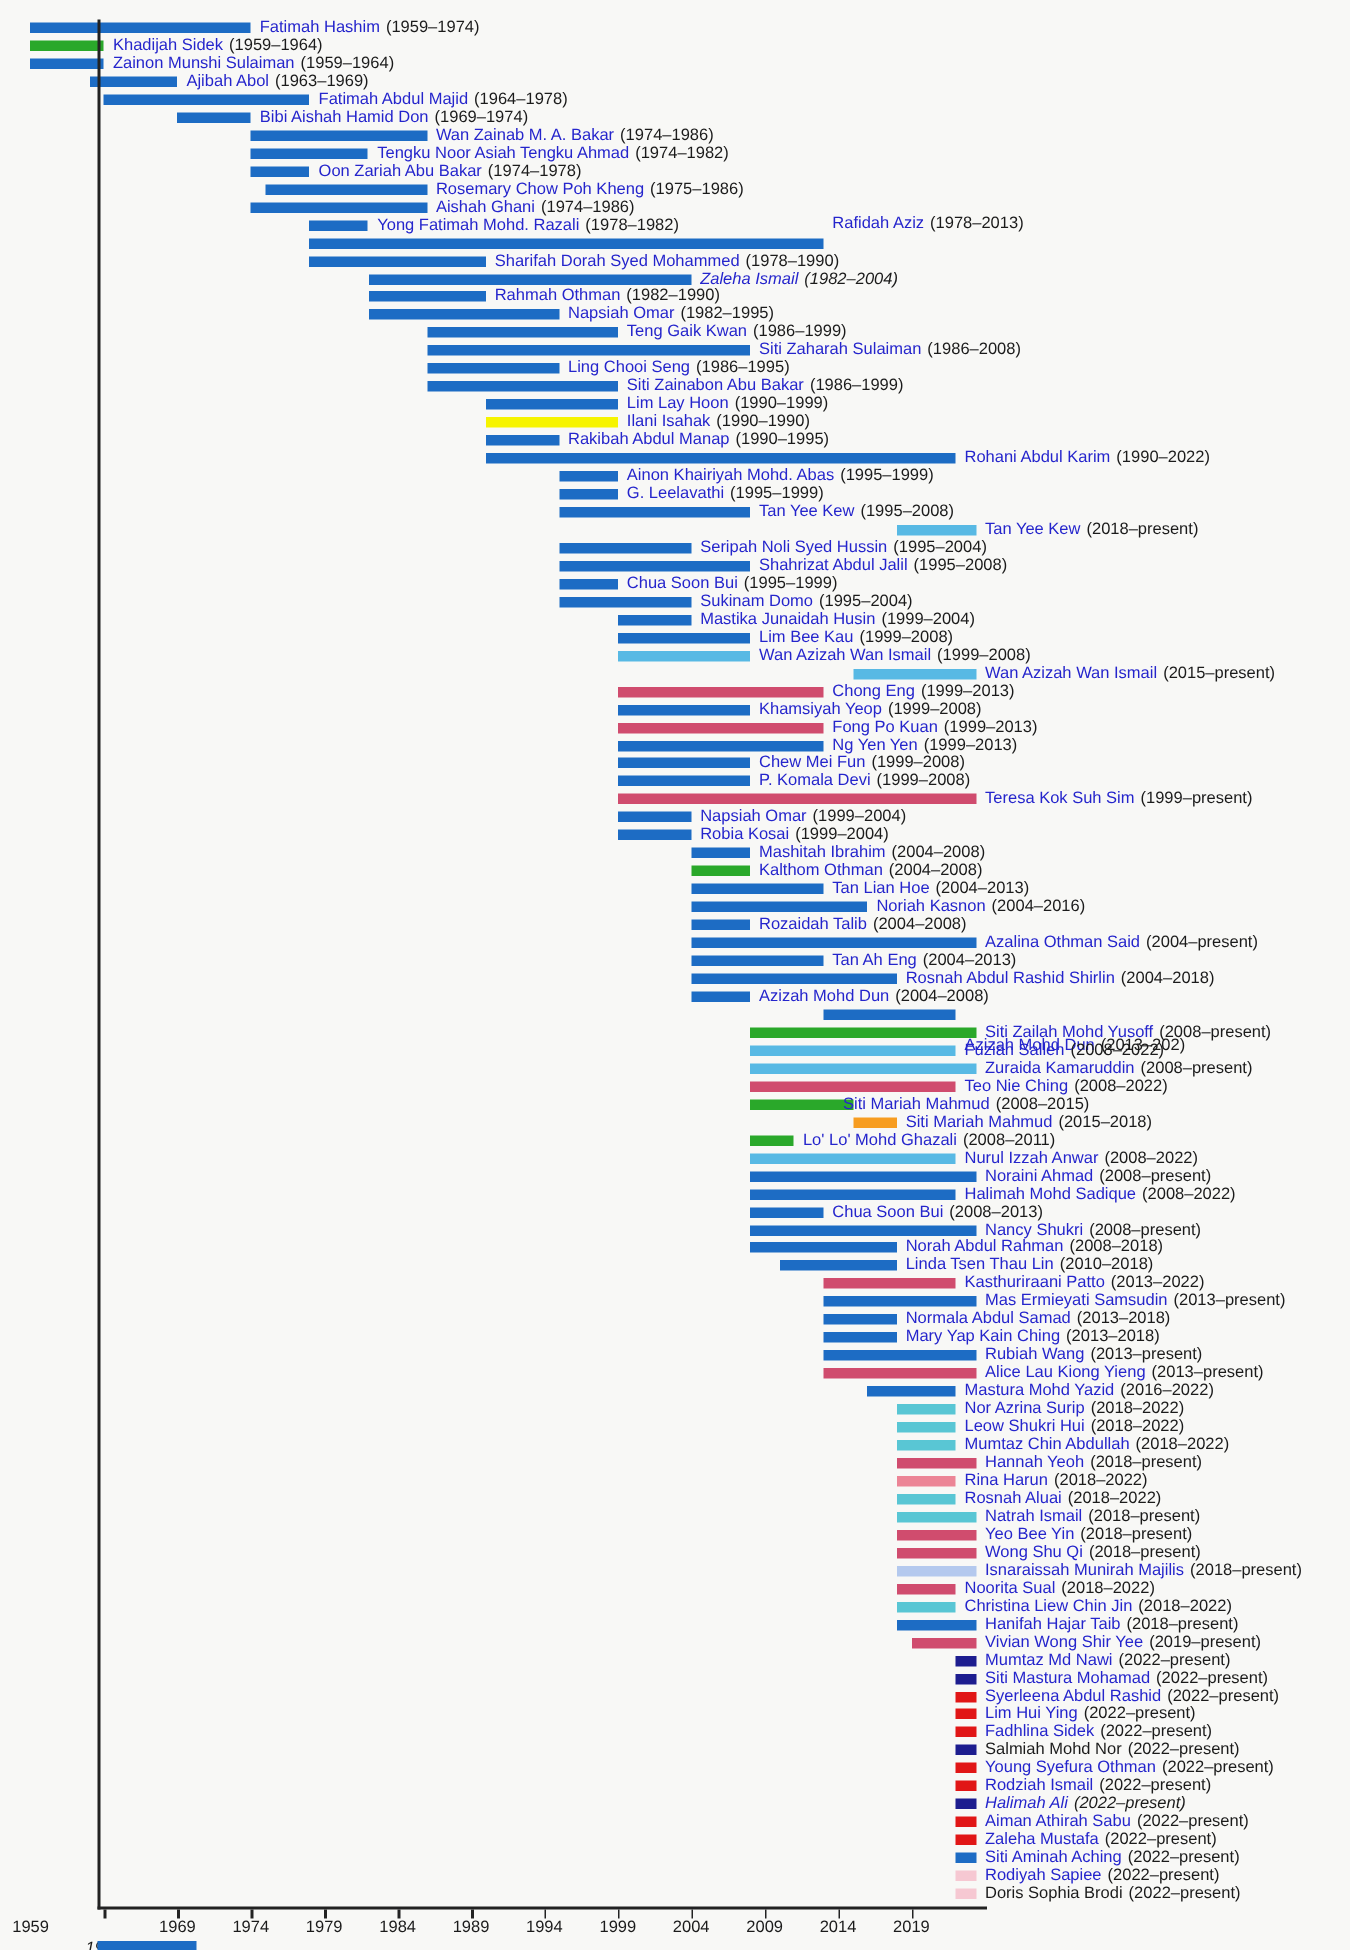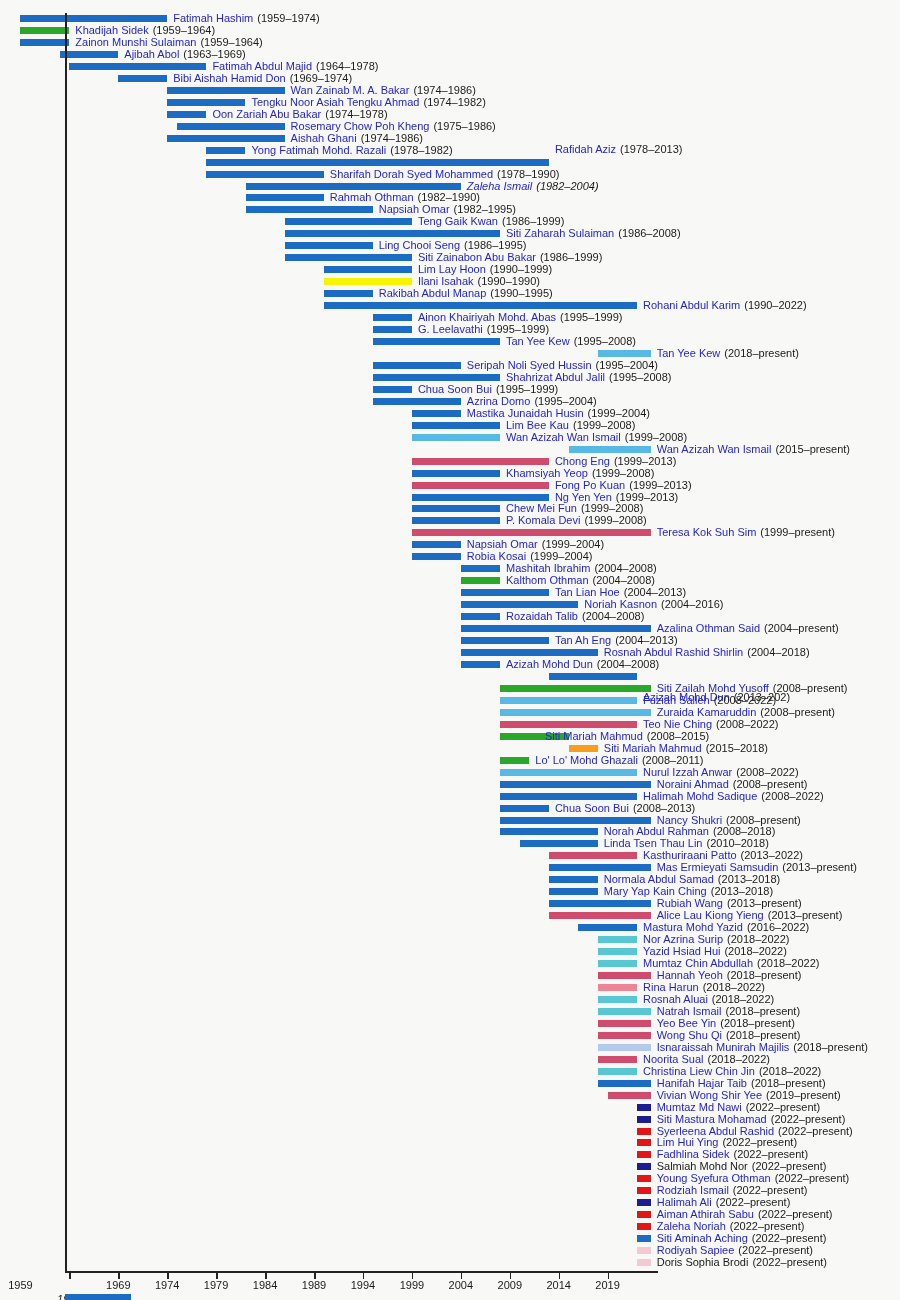--- a/index.html
+++ b/index.html
@@ -98,21 +98,21 @@
     <div class="lab" style="left: 506px; top: 335px;"><span class="nm">Tan Yee Kew</span><span class="yr">(1995–2008)</span></div>
     <div class="bar" style="left: 597.8px; top: 349.9px; width: 52.8px; height: 7px; background: rgb(88, 185, 228);"></div>
     <div class="lab" style="left: 656.7px; top: 346.9px;"><span class="nm">Tan Yee Kew</span><span class="yr">(2018–present)</span></div>
     <div class="bar" style="left: 372.7px; top: 361.9px; width: 88.1px; height: 7px; background: rgb(29, 108, 196);"></div>
     <div class="lab" style="left: 466.8px; top: 358.9px;"><span class="nm">Seripah Noli Syed Hussin</span><span class="yr">(1995–2004)</span></div>
     <div class="bar" style="left: 372.7px; top: 373.9px; width: 127.2px; height: 7px; background: rgb(29, 108, 196);"></div>
     <div class="lab" style="left: 506px; top: 370.9px;"><span class="nm">Shahrizat Abdul Jalil</span><span class="yr">(1995–2008)</span></div>
     <div class="bar" style="left: 372.7px; top: 385.8px; width: 39.1px; height: 7px; background: rgb(29, 108, 196);"></div>
     <div class="lab" style="left: 417.9px; top: 382.8px;"><span class="nm">Chua Soon Bui</span><span class="yr">(1995–1999)</span></div>
     <div class="bar" style="left: 372.7px; top: 397.8px; width: 88.1px; height: 7px; background: rgb(29, 108, 196);"></div>
-    <div class="lab" style="left: 466.8px; top: 394.8px;"><span class="nm">Azrina Domo</span><span class="yr">(1995–2004)</span></div>
+    <div class="lab" style="left: 466.8px; top: 394.8px;"><span class="nm">Sukinam Domo</span><span class="yr">(1995–2004)</span></div>
     <div class="bar" style="left: 411.9px; top: 409.7px; width: 48.9px; height: 7px; background: rgb(29, 108, 196);"></div>
     <div class="lab" style="left: 466.8px; top: 406.7px;"><span class="nm">Mastika Junaidah Husin</span><span class="yr">(1999–2004)</span></div>
     <div class="bar" style="left: 411.9px; top: 421.7px; width: 88.1px; height: 7px; background: rgb(29, 108, 196);"></div>
     <div class="lab" style="left: 506px; top: 418.7px;"><span class="nm">Lim Bee Kau</span><span class="yr">(1999–2008)</span></div>
     <div class="bar" style="left: 411.9px; top: 433.7px; width: 88.1px; height: 7px; background: rgb(88, 185, 228);"></div>
     <div class="lab" style="left: 506px; top: 430.7px;"><span class="nm">Wan Azizah Wan Ismail</span><span class="yr">(1999–2008)</span></div>
     <div class="bar" style="left: 568.5px; top: 445.6px; width: 82.2px; height: 7px; background: rgb(88, 185, 228);"></div>
     <div class="lab" style="left: 656.7px; top: 442.6px;"><span class="nm">Wan Azizah Wan Ismail</span><span class="yr">(2015–present)</span></div>
     <div class="bar" style="left: 411.9px; top: 457.6px; width: 137px; height: 7px; background: rgb(208, 76, 110);"></div>
     <div class="lab" style="left: 554.9px; top: 454.6px;"><span class="nm">Chong Eng</span><span class="yr">(1999–2013)</span></div>
@@ -154,21 +154,21 @@
     <div class="lab" style="left: 643px; top: 669.9px; margin-top: 21px;"><span class="nm">Azizah Mohd Dun</span><span class="yr">(2013–202)</span></div>
     <div class="bar" style="left: 500px; top: 684.9px; width: 150.7px; height: 7px; background: rgb(42, 168, 42);"></div>
     <div class="lab" style="left: 656.7px; top: 681.9px;"><span class="nm">Siti Zailah Mohd Yusoff</span><span class="yr">(2008–present)</span></div>
     <div class="bar" style="left: 500px; top: 696.8px; width: 137px; height: 7px; background: rgb(88, 185, 228);"></div>
     <div class="lab" style="left: 643px; top: 693.8px;"><span class="nm">Fuziah Salleh</span><span class="yr">(2008–2022)</span></div>
     <div class="bar" style="left: 500px; top: 708.8px; width: 150.7px; height: 7px; background: rgb(88, 185, 228);"></div>
     <div class="lab" style="left: 656.7px; top: 705.8px;"><span class="nm">Zuraida Kamaruddin</span><span class="yr">(2008–present)</span></div>
     <div class="bar" style="left: 500px; top: 720.8px; width: 137px; height: 7px; background: rgb(208, 76, 110);"></div>
     <div class="lab" style="left: 643px; top: 717.8px;"><span class="nm">Teo Nie Ching</span><span class="yr">(2008–2022)</span></div>
     <div class="bar" style="left: 500px; top: 732.7px; width: 68.5px; height: 7px; background: rgb(42, 168, 42);"></div>
-    <div class="lab" style="left: 545px; top: 729.7px;"><span class="nm">Siti Mariah Mahmud</span><span class="yr">(2008–2015)</span></div>
+    <div class="lab" style="left: 562px; top: 729.7px;"><span class="nm">Siti Mariah Mahmud</span><span class="yr">(2008–2015)</span></div>
     <div class="bar" style="left: 568.5px; top: 744.7px; width: 29.4px; height: 7px; background: rgb(247, 157, 32);"></div>
     <div class="lab" style="left: 603.8px; top: 741.7px;"><span class="nm">Siti Mariah Mahmud</span><span class="yr">(2015–2018)</span></div>
     <div class="bar" style="left: 500px; top: 756.6px; width: 29.4px; height: 7px; background: rgb(42, 168, 42);"></div>
     <div class="lab" style="left: 535.3px; top: 753.6px;"><span class="nm">Lo' Lo' Mohd Ghazali</span><span class="yr">(2008–2011)</span></div>
     <div class="bar" style="left: 500px; top: 768.6px; width: 137px; height: 7px; background: rgb(88, 185, 228);"></div>
     <div class="lab" style="left: 643px; top: 765.6px;"><span class="nm">Nurul Izzah Anwar</span><span class="yr">(2008–2022)</span></div>
     <div class="bar" style="left: 500px; top: 780.6px; width: 150.7px; height: 7px; background: rgb(29, 108, 196);"></div>
     <div class="lab" style="left: 656.7px; top: 777.6px;"><span class="nm">Noraini Ahmad</span><span class="yr">(2008–present)</span></div>
     <div class="bar" style="left: 500px; top: 792.5px; width: 137px; height: 7px; background: rgb(29, 108, 196);"></div>
     <div class="lab" style="left: 643px; top: 789.5px;"><span class="nm">Halimah Mohd Sadique</span><span class="yr">(2008–2022)</span></div>
@@ -190,21 +190,21 @@
     <div class="lab" style="left: 603.8px; top: 885.2px;"><span class="nm">Mary Yap Kain Ching</span><span class="yr">(2013–2018)</span></div>
     <div class="bar" style="left: 548.9px; top: 900.2px; width: 101.8px; height: 7px; background: rgb(29, 108, 196);"></div>
     <div class="lab" style="left: 656.7px; top: 897.2px;"><span class="nm">Rubiah Wang</span><span class="yr">(2013–present)</span></div>
     <div class="bar" style="left: 548.9px; top: 912.1px; width: 101.8px; height: 7px; background: rgb(208, 76, 110);"></div>
     <div class="lab" style="left: 656.7px; top: 909.1px;"><span class="nm">Alice Lau Kiong Yieng</span><span class="yr">(2013–present)</span></div>
     <div class="bar" style="left: 578.3px; top: 924.1px; width: 58.7px; height: 7px; background: rgb(29, 108, 196);"></div>
     <div class="lab" style="left: 643px; top: 921.1px;"><span class="nm">Mastura Mohd Yazid</span><span class="yr">(2016–2022)</span></div>
     <div class="bar" style="left: 597.8px; top: 936.1px; width: 39.1px; height: 7px; background: rgb(89, 198, 212);"></div>
     <div class="lab" style="left: 643px; top: 933.1px;"><span class="nm">Nor Azrina Surip</span><span class="yr">(2018–2022)</span></div>
     <div class="bar" style="left: 597.8px; top: 948px; width: 39.1px; height: 7px; background: rgb(89, 198, 212);"></div>
-    <div class="lab" style="left: 643px; top: 945px;"><span class="nm">Yazid Hsiad Hui</span><span class="yr">(2018–2022)</span></div>
+    <div class="lab" style="left: 643px; top: 945px;"><span class="nm">Leow Shukri Hui</span><span class="yr">(2018–2022)</span></div>
     <div class="bar" style="left: 597.8px; top: 960px; width: 39.1px; height: 7px; background: rgb(89, 198, 212);"></div>
     <div class="lab" style="left: 643px; top: 957px;"><span class="nm">Mumtaz Chin Abdullah</span><span class="yr">(2018–2022)</span></div>
     <div class="bar" style="left: 597.8px; top: 972px; width: 52.8px; height: 7px; background: rgb(208, 76, 110);"></div>
     <div class="lab" style="left: 656.7px; top: 969px;"><span class="nm">Hannah Yeoh</span><span class="yr">(2018–present)</span></div>
     <div class="bar" style="left: 597.8px; top: 983.9px; width: 39.1px; height: 7px; background: rgb(236, 133, 150);"></div>
     <div class="lab" style="left: 643px; top: 980.9px;"><span class="nm">Rina Harun</span><span class="yr">(2018–2022)</span></div>
     <div class="bar" style="left: 597.8px; top: 995.9px; width: 39.1px; height: 7px; background: rgb(89, 198, 212);"></div>
     <div class="lab" style="left: 643px; top: 992.9px;"><span class="nm">Rosnah Aluai</span><span class="yr">(2018–2022)</span></div>
     <div class="bar" style="left: 597.8px; top: 1007.8px; width: 52.8px; height: 7px; background: rgb(89, 198, 212);"></div>
     <div class="lab" style="left: 656.7px; top: 1004.8px;"><span class="nm">Natrah Ismail</span><span class="yr">(2018–present)</span></div>
@@ -232,25 +232,25 @@
     <div class="lab" style="left: 656.7px; top: 1136.4px;"><span class="nm">Lim Hui Ying</span><span class="yr">(2022–present)</span></div>
     <div class="bar" style="left: 637px; top: 1151.4px; width: 13.7px; height: 7px; background: rgb(225, 22, 22);"></div>
     <div class="lab" style="left: 656.7px; top: 1148.4px;"><span class="nm">Fadhlina Sidek</span><span class="yr">(2022–present)</span></div>
     <div class="bar" style="left: 637px; top: 1163.4px; width: 13.7px; height: 7px; background: rgb(29, 29, 143);"></div>
     <div class="lab" style="left: 656.7px; top: 1160.4px;"><span class="nm plain">Salmiah Mohd Nor</span><span class="yr">(2022–present)</span></div>
     <div class="bar" style="left: 637px; top: 1175.3px; width: 13.7px; height: 7px; background: rgb(225, 22, 22);"></div>
     <div class="lab" style="left: 656.7px; top: 1172.3px;"><span class="nm">Young Syefura Othman</span><span class="yr">(2022–present)</span></div>
     <div class="bar" style="left: 637px; top: 1187.3px; width: 13.7px; height: 7px; background: rgb(225, 22, 22);"></div>
     <div class="lab" style="left: 656.7px; top: 1184.3px;"><span class="nm">Rodziah Ismail</span><span class="yr">(2022–present)</span></div>
     <div class="bar" style="left: 637px; top: 1199.2px; width: 13.7px; height: 7px; background: rgb(29, 29, 143);"></div>
-    <div class="lab" style="left: 656.7px; top: 1196.2px;"><span class="nm">Halimah Ali</span><span class="yr">(2022–present)</span></div>
+    <div class="lab" style="left: 656.7px; top: 1196.2px; font-style: italic;"><span class="nm">Halimah Ali</span><span class="yr">(2022–present)</span></div>
     <div class="bar" style="left: 637px; top: 1211.2px; width: 13.7px; height: 7px; background: rgb(225, 22, 22);"></div>
     <div class="lab" style="left: 656.7px; top: 1208.2px;"><span class="nm">Aiman Athirah Sabu</span><span class="yr">(2022–present)</span></div>
     <div class="bar" style="left: 637px; top: 1223.2px; width: 13.7px; height: 7px; background: rgb(225, 22, 22);"></div>
-    <div class="lab" style="left: 656.7px; top: 1220.2px;"><span class="nm">Zaleha Noriah</span><span class="yr">(2022–present)</span></div>
+    <div class="lab" style="left: 656.7px; top: 1220.2px;"><span class="nm">Zaleha Mustafa</span><span class="yr">(2022–present)</span></div>
     <div class="bar" style="left: 637px; top: 1235.1px; width: 13.7px; height: 7px; background: rgb(29, 108, 196);"></div>
     <div class="lab" style="left: 656.7px; top: 1232.1px;"><span class="nm">Siti Aminah Aching</span><span class="yr">(2022–present)</span></div>
     <div class="bar" style="left: 637px; top: 1247.1px; width: 13.7px; height: 7px; background: rgb(246, 200, 210);"></div>
     <div class="lab" style="left: 656.7px; top: 1244.1px;"><span class="nm">Rodiyah Sapiee</span><span class="yr">(2022–present)</span></div>
     <div class="bar" style="left: 637px; top: 1259px; width: 13.7px; height: 7px; background: rgb(246, 200, 210);"></div>
     <div class="lab" style="left: 656.7px; top: 1256px;"><span class="nm plain">Doris Sophia Brodi</span><span class="yr">(2022–present)</span></div>
     <div class="vline" style="left: 65.4px; top: 13px; width: 2px; height: 1260px;"></div>
     <div class="axisline" style="left: 65.4px; top: 1271px; width: 593.1px; height: 2px;"></div>
     <div class="ticklab" style="left: 20.4px; top: 1279px;">1959</div>
     <div class="tickmark" style="left: 69.3px; top: 1273px; width: 1.5px; height: 6px;"></div>

